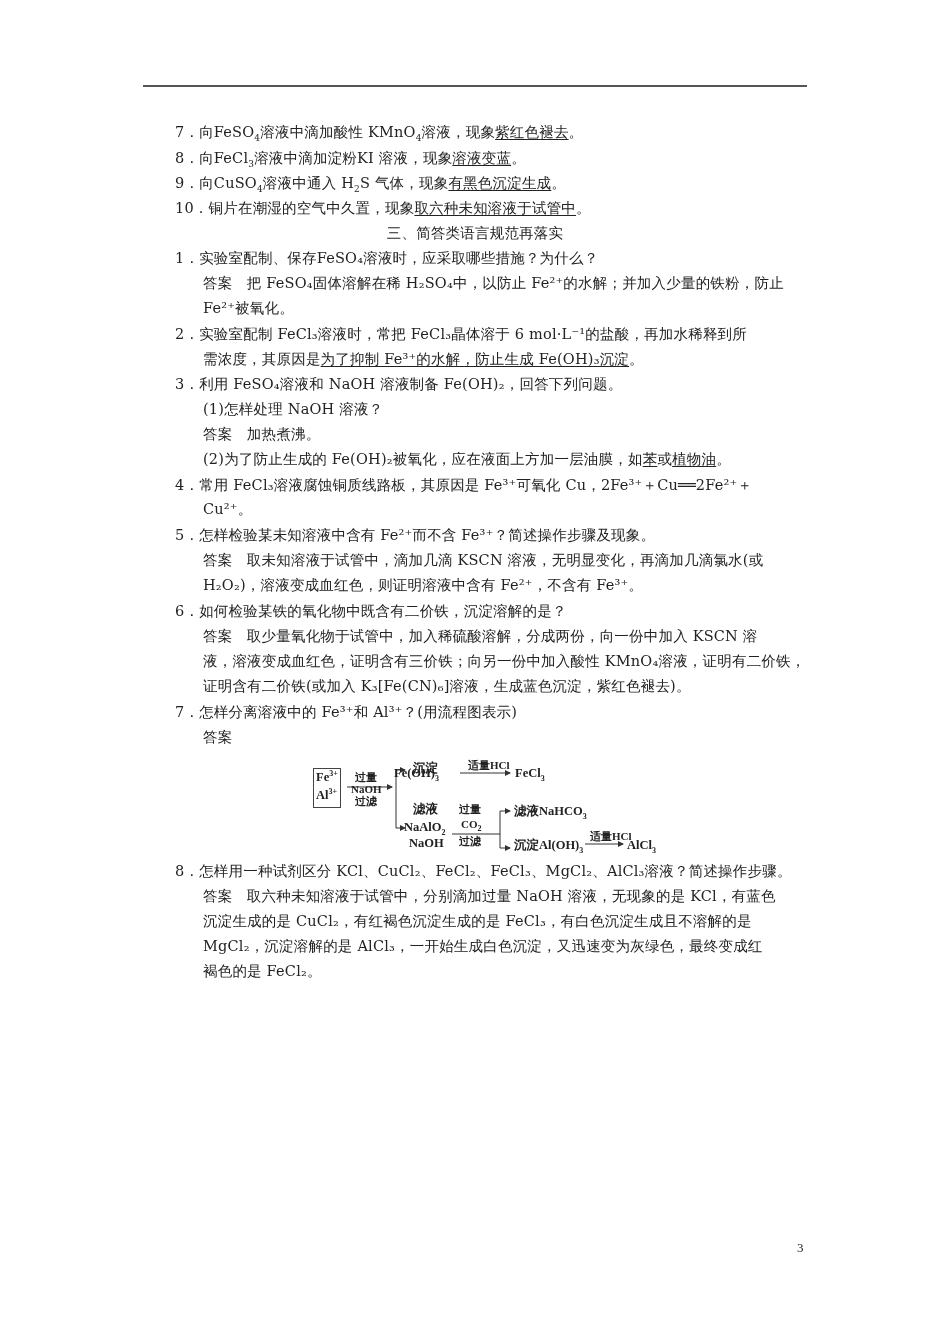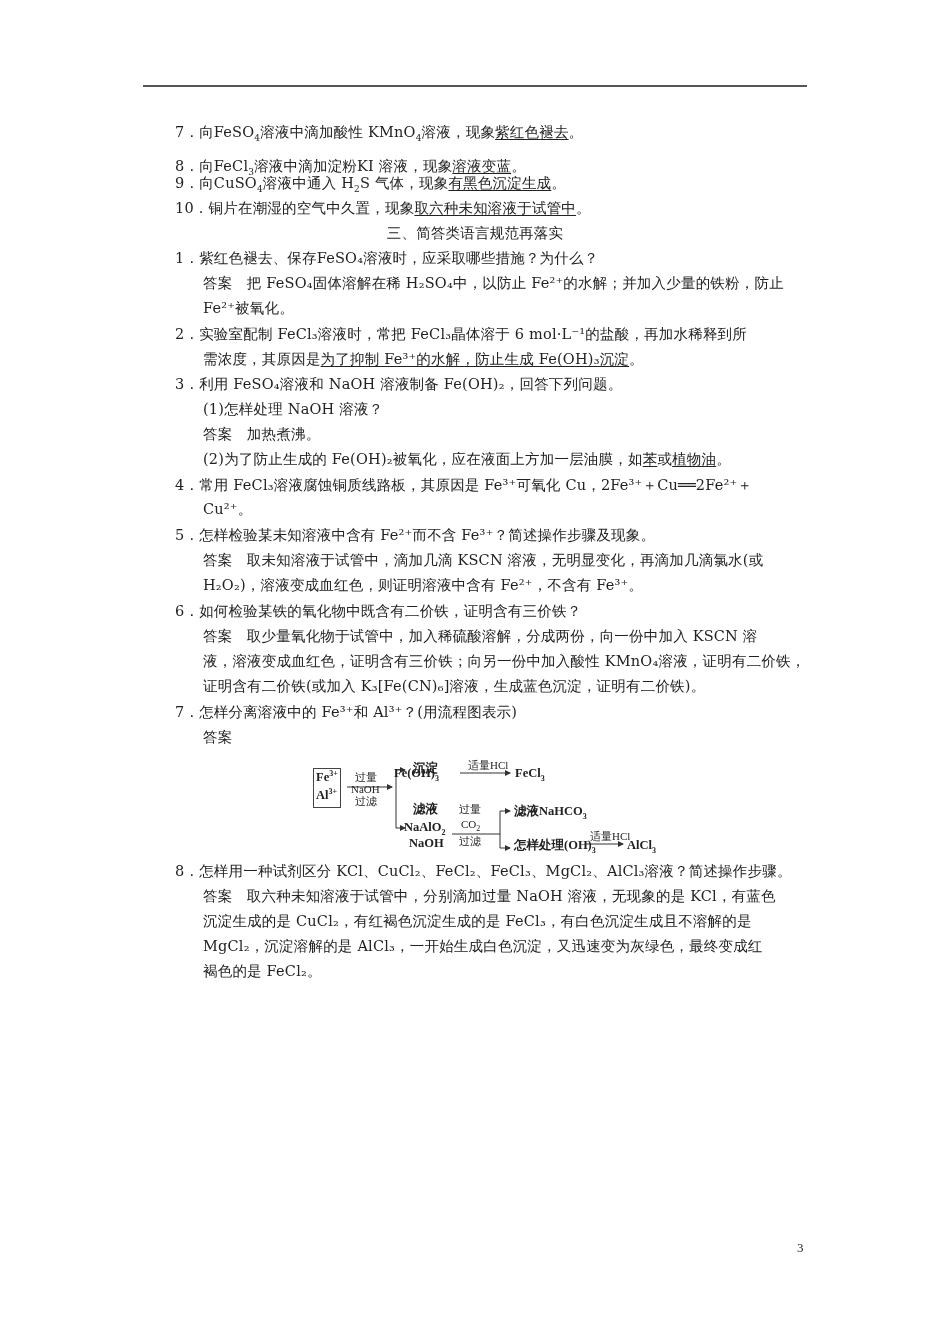--- a/index.html
+++ b/index.html
@@ -8,67 +8,67 @@
   .rule { position: absolute; left: 143px; top: 85px; width: 664px; height: 2px; background: #555; }
   .line { position: absolute; left: 0; white-space: nowrap; font-size: 14.5px; line-height: 20px; letter-spacing: 0.2px; }
   .l1 { left: 175px; text-align: right; }
   .l2 { left: 203px; }
   .center { left: 0; width: 950px; text-align: center; }
   u { text-decoration: underline; text-underline-offset: 2px; }
   sub, sup { font-size: 9px; line-height: 0; }
   .pagenum { position: absolute; left: 797px; top: 1240px; font-size: 13px; font-family: "Liberation Serif", serif; }
   .flow { position: absolute; left: 305px; top: 748px; width: 370px; height: 105px; }
   .flow .t { position: absolute; white-space: nowrap; font-family: "Liberation Serif", serif; font-size: 12.5px; font-weight: bold; color: #222; line-height: 14px; }
-  .flow .s { font-size: 11px; font-weight: normal; }
+  .flow .s { font-size: 11px; font-weight: bold; }
   .flow sub, .flow sup { font-size: 8px; }
   .box { position: absolute; left: 8px; top: 20px; width: 26px; height: 38px; border: 1px solid #444; }
 </style>
 </head>
 <body>
 
 <div class="rule"></div>
 
 <div class="line l1" style="top:122px">
   <span>7．</span><span>向FeSO</span><sub>4</sub><span>溶液中滴加酸性 KMnO</span><sub>4</sub><span>溶液，现象</span><u>紫红色褪去</u><span>。</span>
 </div>
-<div class="line l1" style="top:156px">
+<div class="line l1" style="top:148px">
   <span>8．</span><span>向FeCl</span><sub>3</sub><span>溶液中滴加淀粉KI 溶液，现象</span><u>溶液变蓝</u><span>。</span>
 </div>
 <div class="line l1" style="top:173px">
   <span>9．</span><span>向CuSO</span><sub>4</sub><span>溶液中通入 H</span><sub>2</sub><span>S 气体，现象</span><u>有黑色沉淀生成</u><span>。</span>
 </div>
 <div class="line l1" style="top:198px">
   <span>10．</span><span>铜片在潮湿的空气中久置，现象</span><u>取六种未知溶液于试管中</u><span>。</span>
 </div>
 
 <div class="line center" style="top:223px">三、简答类语言规范再落实</div>
 
-<div class="line l1" style="top:248px"><span>1．</span><span>紫红色褪去、保存FeSO₄溶液时，应采取哪些措施？为什么？</span></div>
+<div class="line l1" style="top:248px"><span>1．</span><span>实验室配制、保存FeSO₄溶液时，应采取哪些措施？为什么？</span></div>
 <div class="line l2" style="top:273px"><span>答案</span>&nbsp;&nbsp;&nbsp;<span>把 FeSO₄固体溶解在稀 H₂SO₄中，以防止 Fe²⁺的水解；并加入少量的铁粉，防止</span></div>
 <div class="line l2" style="top:298px">Fe²⁺被氧化。</div>
 
 <div class="line l1" style="top:324px"><span>2．</span><span>实验室配制 FeCl₃溶液时，常把 FeCl₃晶体溶于 6 mol·L⁻¹的盐酸，再加水稀释到所</span></div>
 <div class="line l2" style="top:349px"><span>需浓度，其原因是</span><u>为了抑制 Fe³⁺的水解，防止生成 Fe(OH)₃沉淀</u><span>。</span></div>
 
 <div class="line l1" style="top:374px"><span>3．</span><span>利用 FeSO₄溶液和 NaOH 溶液制备 Fe(OH)₂，回答下列问题。</span></div>
 <div class="line l2" style="top:399px">(1)怎样处理 NaOH 溶液？</div>
 <div class="line l2" style="top:424px"><span>答案</span>&nbsp;&nbsp;&nbsp;<span>加热煮沸。</span></div>
 <div class="line l2" style="top:449px"><span>(2)为了防止生成的 Fe(OH)₂被氧化，应在液面上方加一层油膜，如</span><u>苯</u><span>或</span><u>植物油</u><span>。</span></div>
 
 <div class="line l1" style="top:475px"><span>4．</span><span>常用 FeCl₃溶液腐蚀铜质线路板，其原因是 Fe³⁺可氧化 Cu，2Fe³⁺＋Cu══2Fe²⁺＋</span></div>
 <div class="line l2" style="top:499px">Cu²⁺。</div>
 
 <div class="line l1" style="top:525px"><span>5．</span><span>怎样检验某未知溶液中含有 Fe²⁺而不含 Fe³⁺？简述操作步骤及现象。</span></div>
 <div class="line l2" style="top:550px"><span>答案</span>&nbsp;&nbsp;&nbsp;<span>取未知溶液于试管中，滴加几滴 KSCN 溶液，无明显变化，再滴加几滴氯水(或</span></div>
 <div class="line l2" style="top:575px">H₂O₂)，溶液变成血红色，则证明溶液中含有 Fe²⁺，不含有 Fe³⁺。</div>
 
-<div class="line l1" style="top:601px"><span>6．</span><span>如何检验某铁的氧化物中既含有二价铁，证明含有三价铁？</span></div>
+<div class="line l1" style="top:601px"><span>6．</span><span>如何检验某铁的氧化物中既含有二价铁，沉淀溶解的是？</span></div>
 <div class="line l2" style="top:626px"><span>答案</span>&nbsp;&nbsp;&nbsp;<span>取少量氧化物于试管中，加入稀硫酸溶解，分成两份，向一份中加入 KSCN 溶</span></div>
 <div class="line l2" style="top:651px">液，溶液变成血红色，证明含有三价铁；向另一份中加入酸性 KMnO₄溶液，证明有二价铁，</div>
-<div class="line l2" style="top:676px">证明含有二价铁(或加入 K₃[Fe(CN)₆]溶液，生成蓝色沉淀，证明有二价铁)。</div>
+<div class="line l2" style="top:676px">证明含有二价铁(或加入 K₃[Fe(CN)₆]溶液，生成蓝色沉淀，紫红色褪去)。</div>
 
 <div class="line l1" style="top:702px"><span>7．</span><span>怎样分离溶液中的 Fe³⁺和 Al³⁺？(用流程图表示)</span></div>
 <div class="line l2" style="top:727px">答案</div>
 
 <div class="flow">
   <svg width="370" height="105" style="position:absolute;left:0;top:0">
     <defs>
         <marker id="ah" markerWidth="6" markerHeight="6" refX="5" refY="3" orient="auto">
           <path d="M0,0 L6,3 L0,6 z" fill="#333"></path>
         </marker>
@@ -96,21 +96,21 @@
   <div class="t" style="left:89px;top:18px"><span>Fe(OH)</span><sub>3</sub></div>
   <div class="t s" style="left:163px;top:10px">适量HCl</div>
   <div class="t" style="left:210px;top:18px"><span>FeCl</span><sub>3</sub></div>
   <div class="t" style="left:108px;top:54px">滤液</div>
   <div class="t" style="left:99px;top:72px"><span>NaAlO</span><sub>2</sub></div>
   <div class="t" style="left:104px;top:88px">NaOH</div>
   <div class="t s" style="left:154px;top:54px">过量</div>
   <div class="t s" style="left:156px;top:69px"><span>CO</span><sub>2</sub></div>
   <div class="t s" style="left:154px;top:86px">过滤</div>
   <div class="t" style="left:209px;top:56px"><span>滤液NaHCO</span><sub>3</sub></div>
-  <div class="t" style="left:209px;top:90px"><span>怎样处理(OH)</span><sub>3</sub></div>
+  <div class="t" style="left:209px;top:90px"><span>沉淀Al(OH)</span><sub>3</sub></div>
   <div class="t s" style="left:285px;top:81px">适量HCl</div>
   <div class="t" style="left:322px;top:90px"><span>AlCl</span><sub>3</sub></div>
 </div>
 
 <div class="line l1" style="top:861px"><span>8．</span><span>怎样用一种试剂区分 KCl、CuCl₂、FeCl₂、FeCl₃、MgCl₂、AlCl₃溶液？简述操作步骤。</span></div>
 <div class="line l2" style="top:886px"><span>答案</span>&nbsp;&nbsp;&nbsp;<span>取六种未知溶液于试管中，分别滴加过量 NaOH 溶液，无现象的是 KCl，有蓝色</span></div>
 <div class="line l2" style="top:911px">沉淀生成的是 CuCl₂，有红褐色沉淀生成的是 FeCl₃，有白色沉淀生成且不溶解的是</div>
 <div class="line l2" style="top:936px">MgCl₂，沉淀溶解的是 AlCl₃，一开始生成白色沉淀，又迅速变为灰绿色，最终变成红</div>
 <div class="line l2" style="top:961px">褐色的是 FeCl₂。</div>
 

